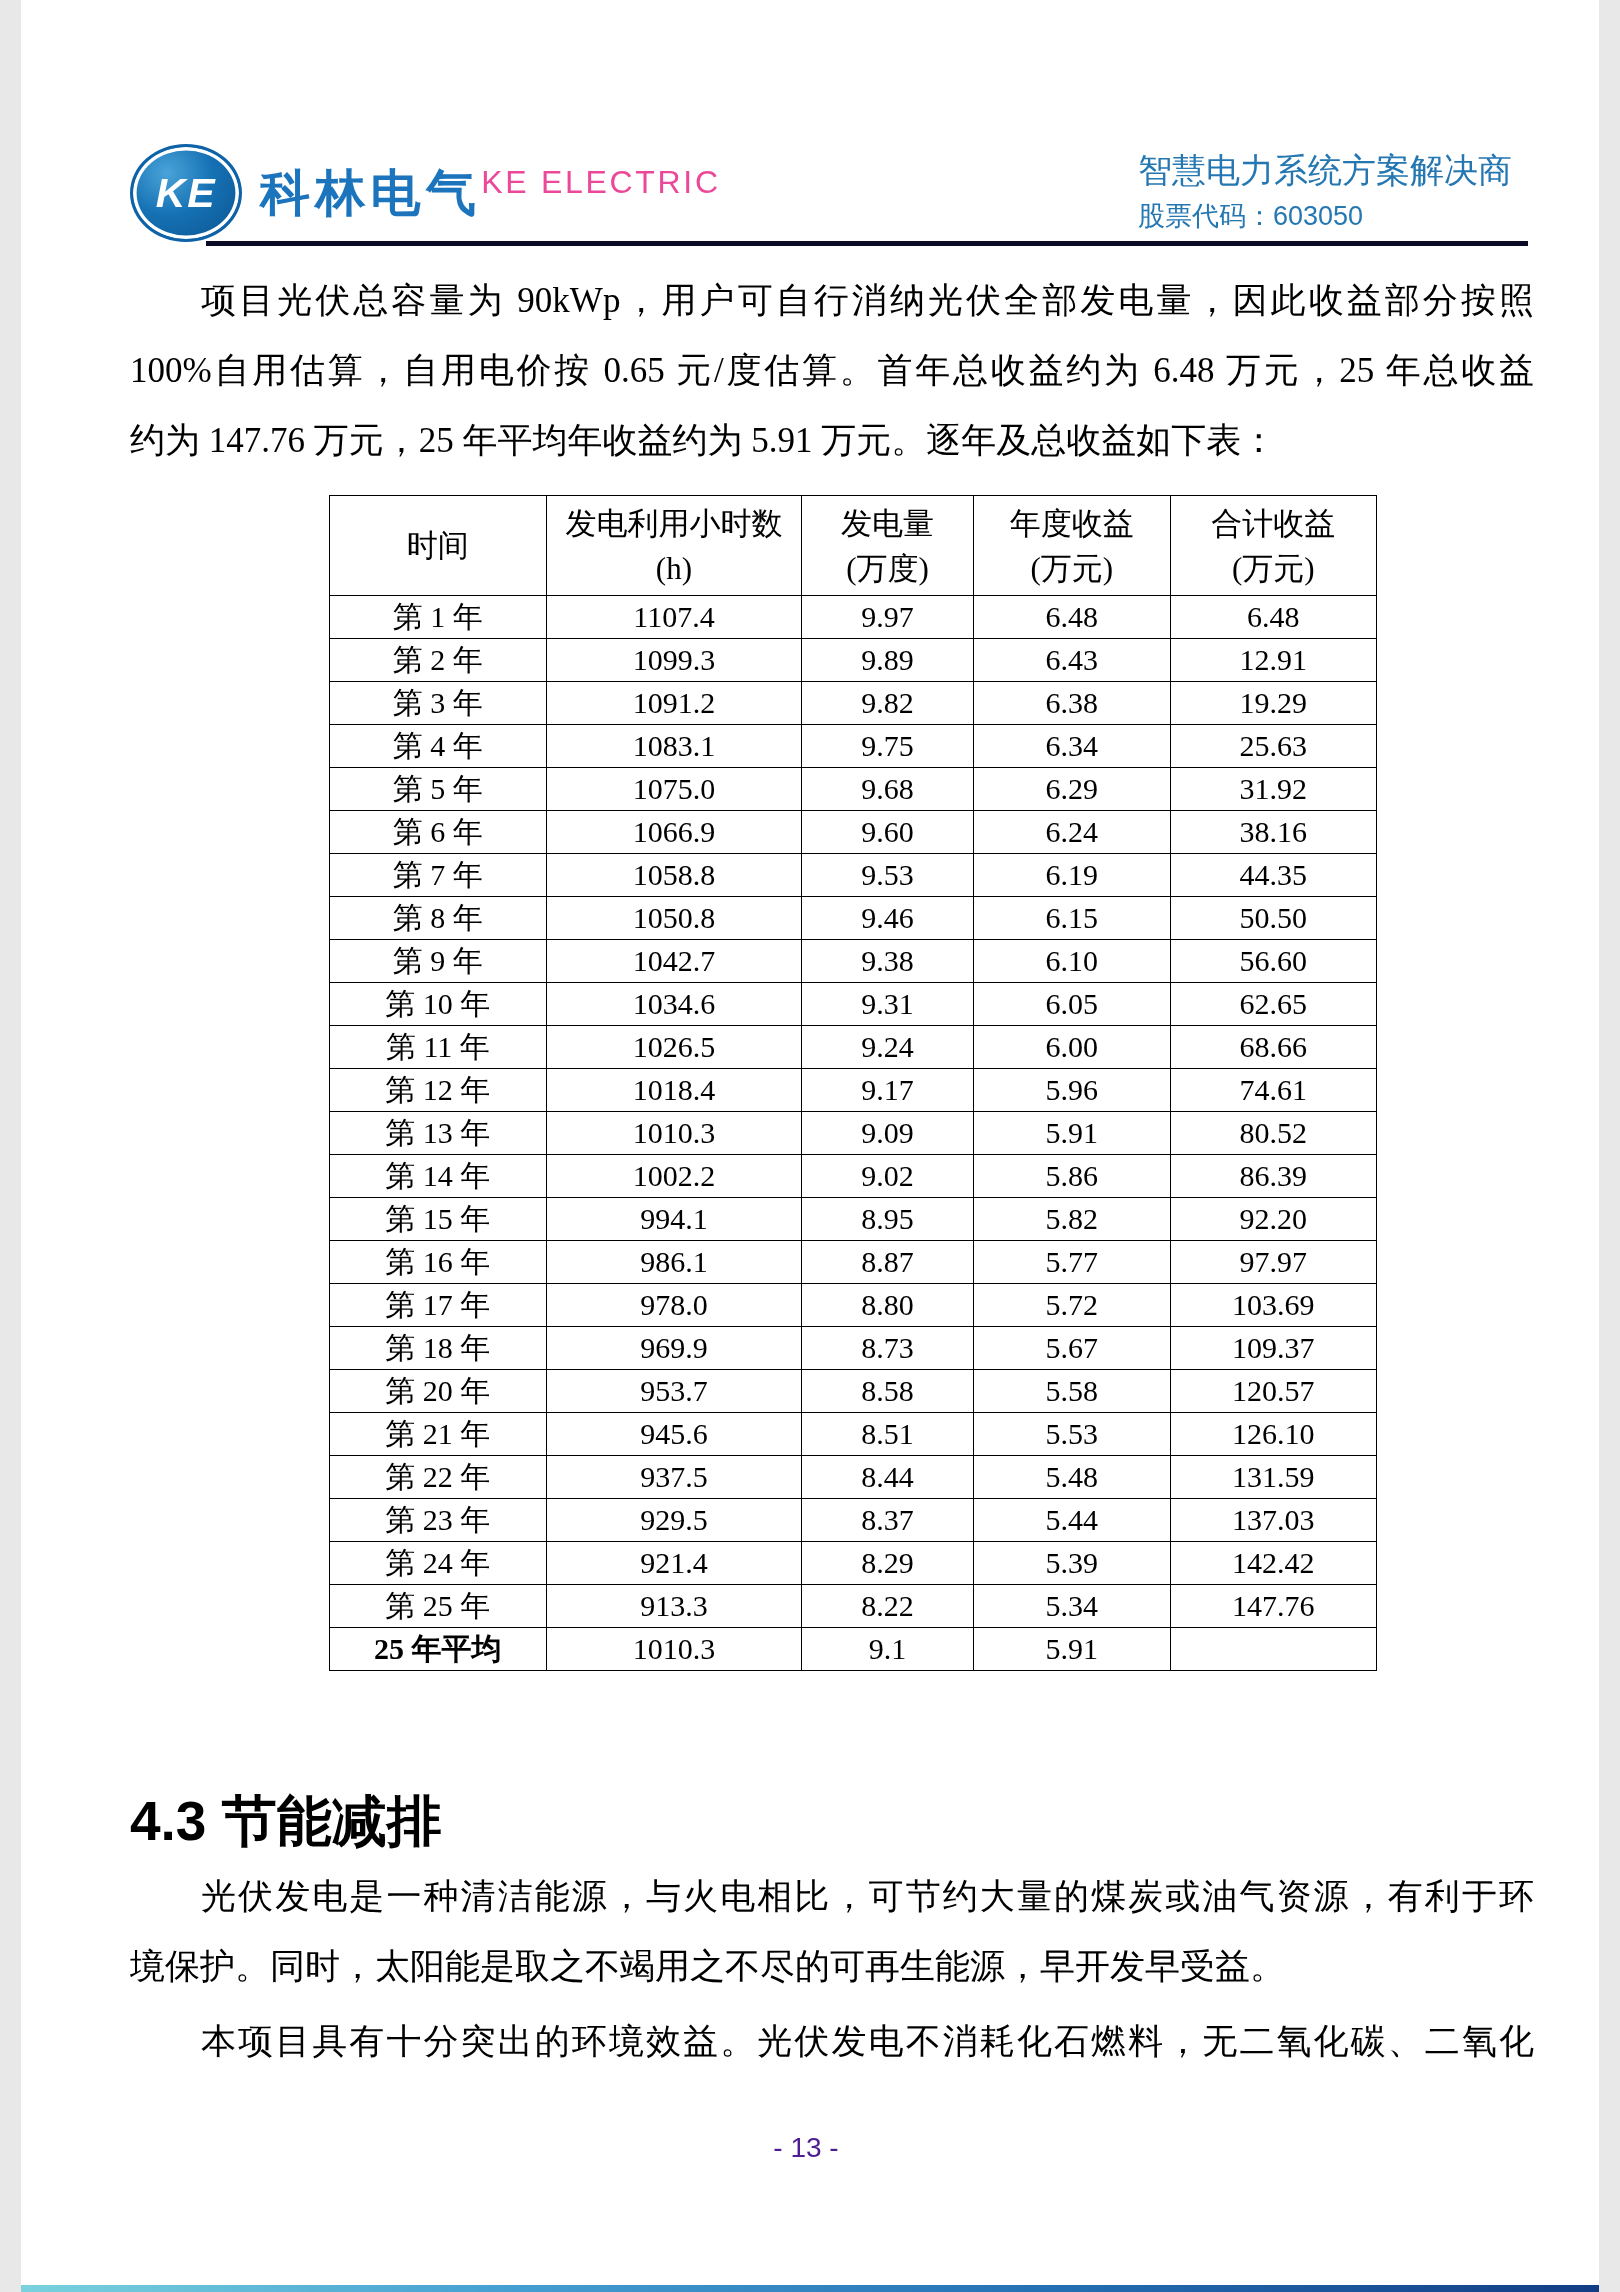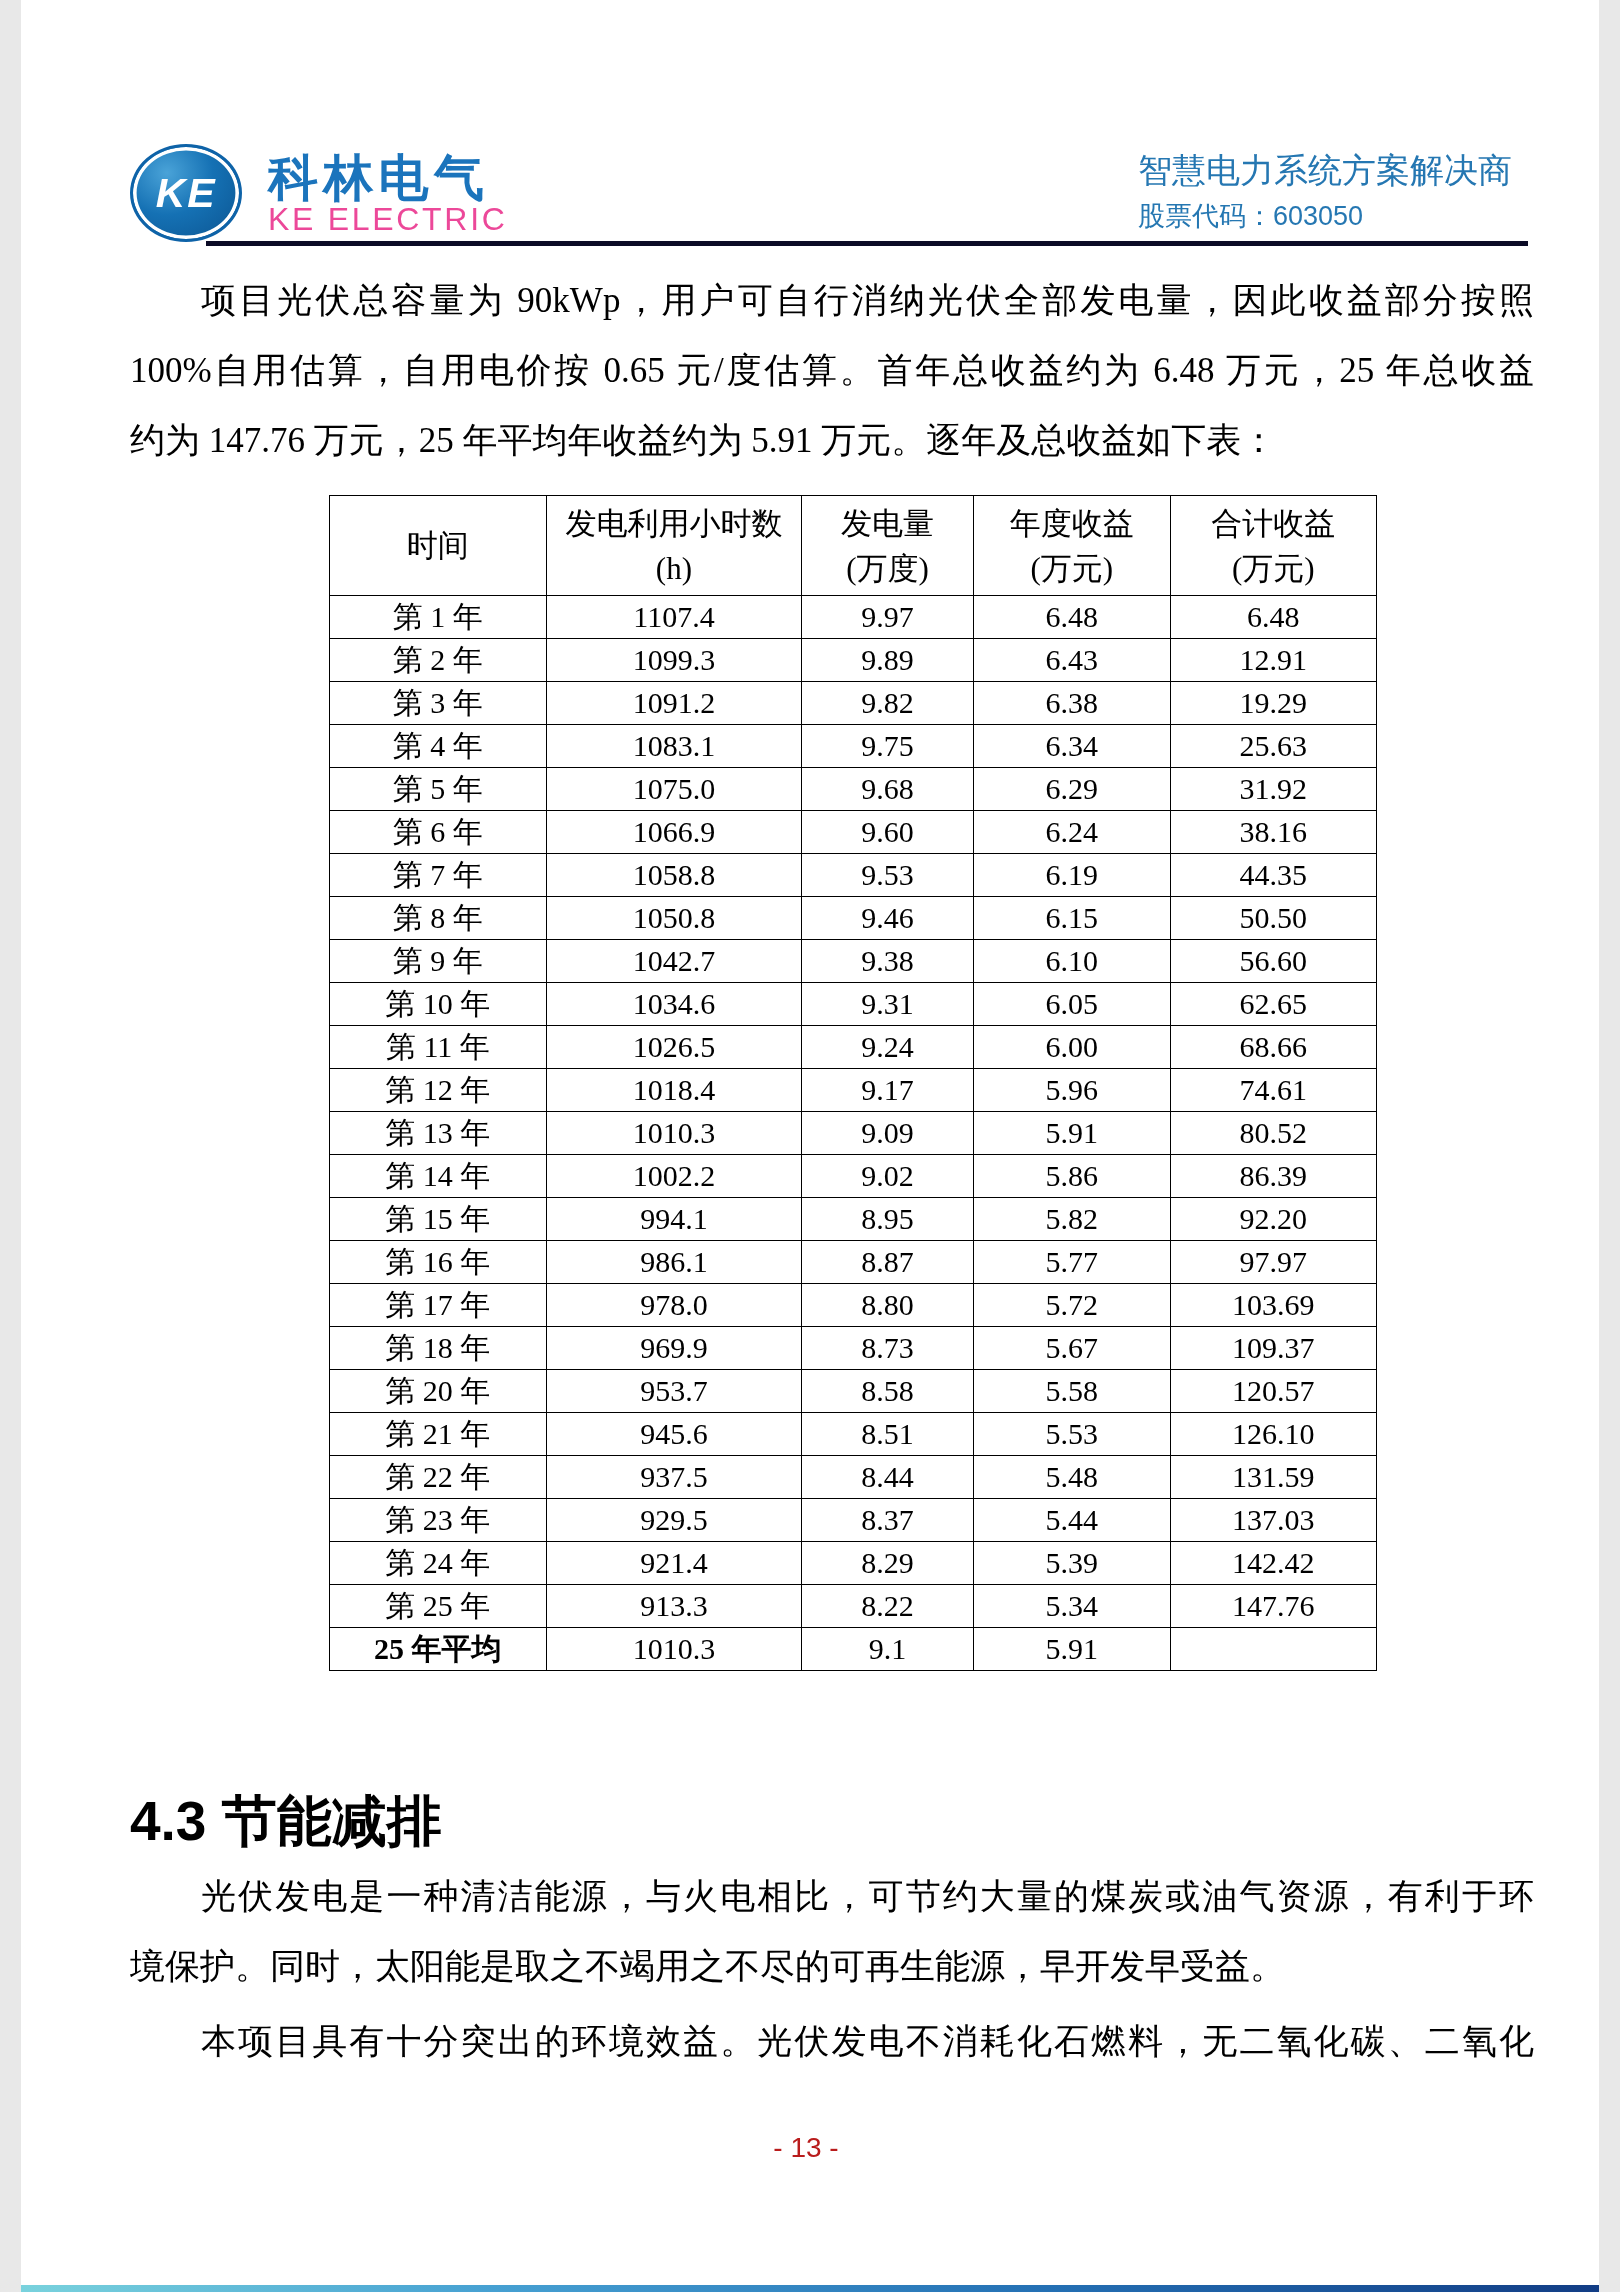--- a/index.html
+++ b/index.html
@@ -15,21 +15,21 @@
   .logo-mark {
     width:112px; height:98px; border-radius:50%;
     background:radial-gradient(ellipse at 32% 28%, #4aa3d8 0%, #1571b4 45%, #0b538f 100%);
     border:3.6px solid #0e63a8; box-shadow:inset 0 0 0 3.6px #ffffff;
     display:flex; align-items:center; justify-content:center;
   }
   .logo-mark span {
     color:#fff; font-family:"Liberation Sans",sans-serif;
     font-weight:bold; font-style:italic; font-size:41px; letter-spacing:1.8px;
   }
-  .brand-text { display:flex; flex-direction:column;margin-left:8px; }
+  .brand-text { display:flex; flex-direction:row; }
   .brand-cn { font-family:"Liberation Sans",sans-serif; font-weight:bold; font-size:50px; line-height:52px; color:#1b74bc; letter-spacing:5.3px; }
   .brand-en { font-family:Liberation Sans, sans-serif; font-size:32px; line-height:30px; color:#ec4899; letter-spacing:2.7px; }
 
   .header-right { position:absolute; left:1117px; top:150px; font-family:"Liberation Sans",sans-serif; }
   .tagline { font-size:34px; line-height:41px; color:#2577b2; }
   .stock   { font-size:27px; line-height:36px; color:#2577b2; margin-top:7.1px; }
 
   .header-rule { position:absolute; left:185px; top:241px; width:1322px; height:4.5px; background:#0b0b26; }
 
   
@@ -47,21 +47,21 @@
   .hdr-unit  { line-height:43px; }
   .hdr-unit:empty { display:none; }
   table.rev td { font-size:30px; height:42px; line-height:42px; }
   table.rev tr.avg-row td:first-child { font-weight:bold; }
 
   
   .section-heading { position:absolute; left:109px; top:1796px; font-family:"Liberation Sans",sans-serif; font-weight:bold; font-size:55px; line-height:50px; }
   .para2 { position:absolute; left:109px; top:1862px; width:1404px; font-size:35px; }
   .para3 { position:absolute; left:109px; top:2007px; width:1404px; font-size:35px; }
 
-  .page-number { position:absolute; left:0; right:8px; top:2132px; text-align:center; font-size:28px; color:#b91c1c; font-family:"Liberation Sans",sans-serif; }
+  .page-number { position:absolute; left:0; right:8px; top:2132px; text-align:center; font-size:28px; color:#4c1d95; font-family:"Liberation Sans",sans-serif; }
 
   .footer-bar {
     position:absolute; left:0; right:0; bottom:0; height:8px;
     background:linear-gradient(90deg,#79d2dd 0%,#46a0d2 30%,#2470b4 65%,#123d85 100%);
   }
 </style>
 </head>
 <body>
 
 <div class="page">

